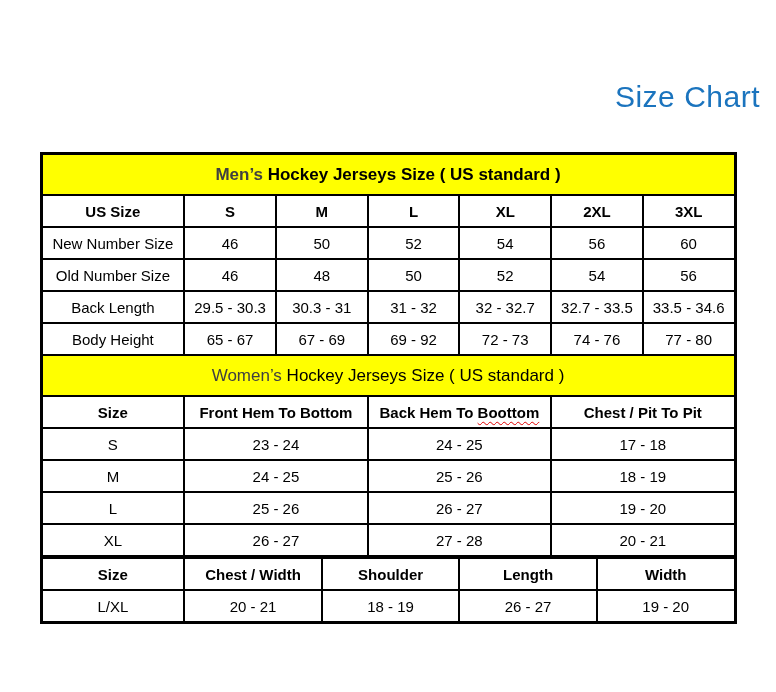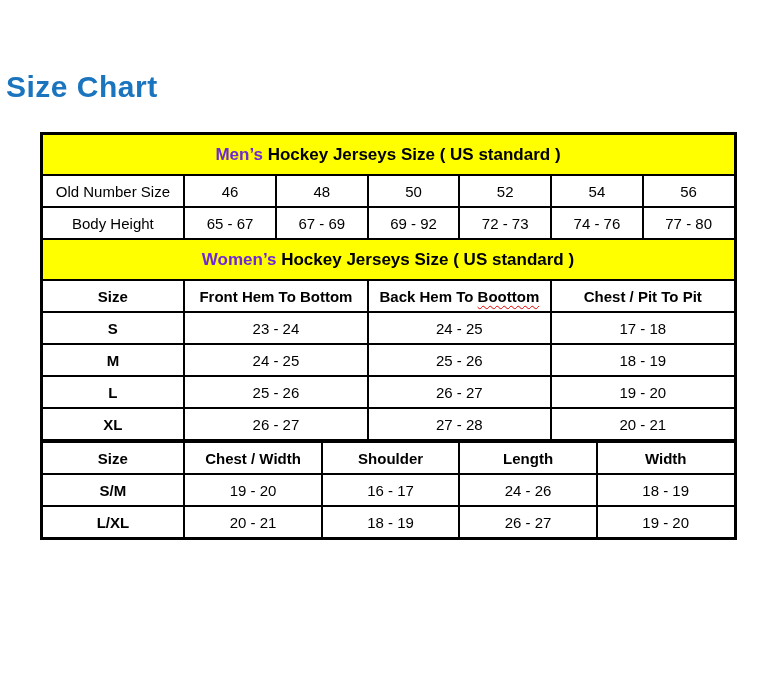--- a/index.html
+++ b/index.html
@@ -4,26 +4,26 @@
 <style>
   html, body { margin: 0; padding: 0; background: #ffffff; }
   .page {
     width: 776px;
     height: 692px;
     background: #ffffff;
     font-family: "Liberation Sans", sans-serif;
     overflow: hidden;
   }
   .title {
-    margin: 6px;
+    margin: 16px;
     padding-top: 64px;
     padding-bottom: 22px;
-    text-align: left;
+    text-align: right;
     font-size: 30px;
-    font-weight: 700;
+    font-weight: 400;
     color: #1B74BE;
     letter-spacing: 0.5px;
   }
   .chart-wrap {
     width: 695px;
     margin: 0 auto;
     border: 1px solid #000000;
   }
   table {
     border-collapse: collapse;
@@ -43,23 +43,23 @@
   }
   th { font-weight: 700; }
   td { font-weight: 400; }
   tr.section-row td {
     background: #FFFF00;
     font-weight: 700;
     font-size: 17px;
     height: 37px;
   }
   table + table tr:first-child td { border-top: 0; }
-  .red { color: #6d28d9; }
+  .red { color: #404040; }
   .tbl-womens td:first-child,
-  .tbl-youth td:first-child { font-weight: 700; }
+  .tbl-youth td:first-child { font-weight: 400; }
   .misspell {
     text-decoration: underline;
     text-decoration-style: wavy;
     text-decoration-color: #E00000;
     text-decoration-thickness: 1px;
     text-underline-offset: 3px;
   }
   .c-label   { width: 20.6%; }
   .c-mens    { width: 13.233%; }
   .c-womens  { width: 26.466%; }
@@ -82,27 +82,54 @@
           <col class="c-mens">
           <col class="c-mens">
           <col class="c-mens">
           <col class="c-mens">
       </colgroup>
       <tbody>
         <tr class="section-row">
           <td colspan="7"><span class="red">Men’s</span><span> Hockey Jerseys Size ( US standard )</span></td>
         </tr>
         <tr>
+          <th>US Size</th>
+          <th>S</th>
+          <th>M</th>
+          <th>L</th>
+          <th>XL</th>
+          <th>2XL</th>
+          <th>3XL</th>
+        </tr>
+        <tr>
+          <td>New Number Size</td>
+          <td>46</td>
+          <td>50</td>
+          <td>52</td>
+          <td>54</td>
+          <td>56</td>
+          <td>60</td>
+        </tr>
+        <tr>
           <td>Old Number Size</td>
           <td>46</td>
           <td>48</td>
           <td>50</td>
           <td>52</td>
           <td>54</td>
           <td>56</td>
+        </tr>
+        <tr>
+          <td>Back Length</td>
+          <td>29.5 - 30.3</td>
+          <td>30.3 - 31</td>
+          <td>31 - 32</td>
+          <td>32 - 32.7</td>
+          <td>32.7 - 33.5</td>
+          <td>33.5 - 34.6</td>
         </tr>
         <tr>
           <td>Body Height</td>
           <td>65 - 67</td>
           <td>67 - 69</td>
           <td>69 - 92</td>
           <td>72 - 73</td>
           <td>74 - 76</td>
           <td>77 - 80</td>
         </tr>
@@ -163,27 +190,20 @@
       </colgroup>
       <tbody>
         <tr>
           <th>Size</th>
           <th>Chest / Width</th>
           <th>Shoulder</th>
           <th>Length</th>
           <th>Width</th>
         </tr>
         <tr>
-          <td>S/M</td>
-          <td>19 - 20</td>
-          <td>16 - 17</td>
-          <td>24 - 26</td>
-          <td>18 - 19</td>
-        </tr>
-        <tr>
           <td>L/XL</td>
           <td>20 - 21</td>
           <td>18 - 19</td>
           <td>26 - 27</td>
           <td>19 - 20</td>
         </tr>
       </tbody>
     </table>
 
   </div>

